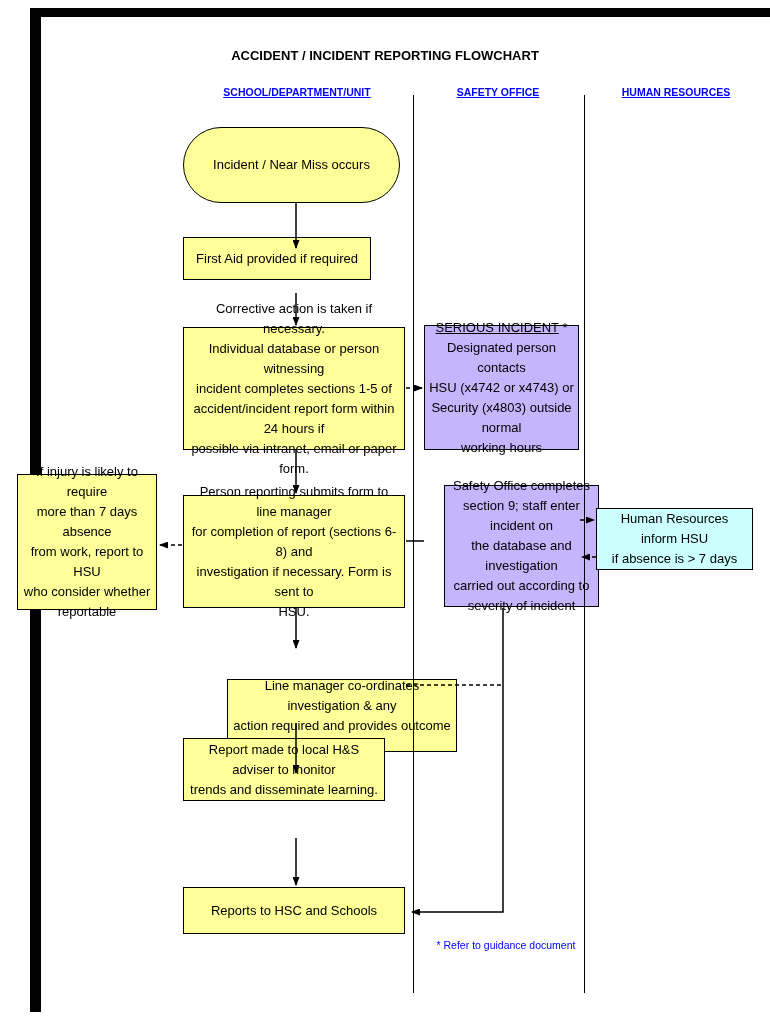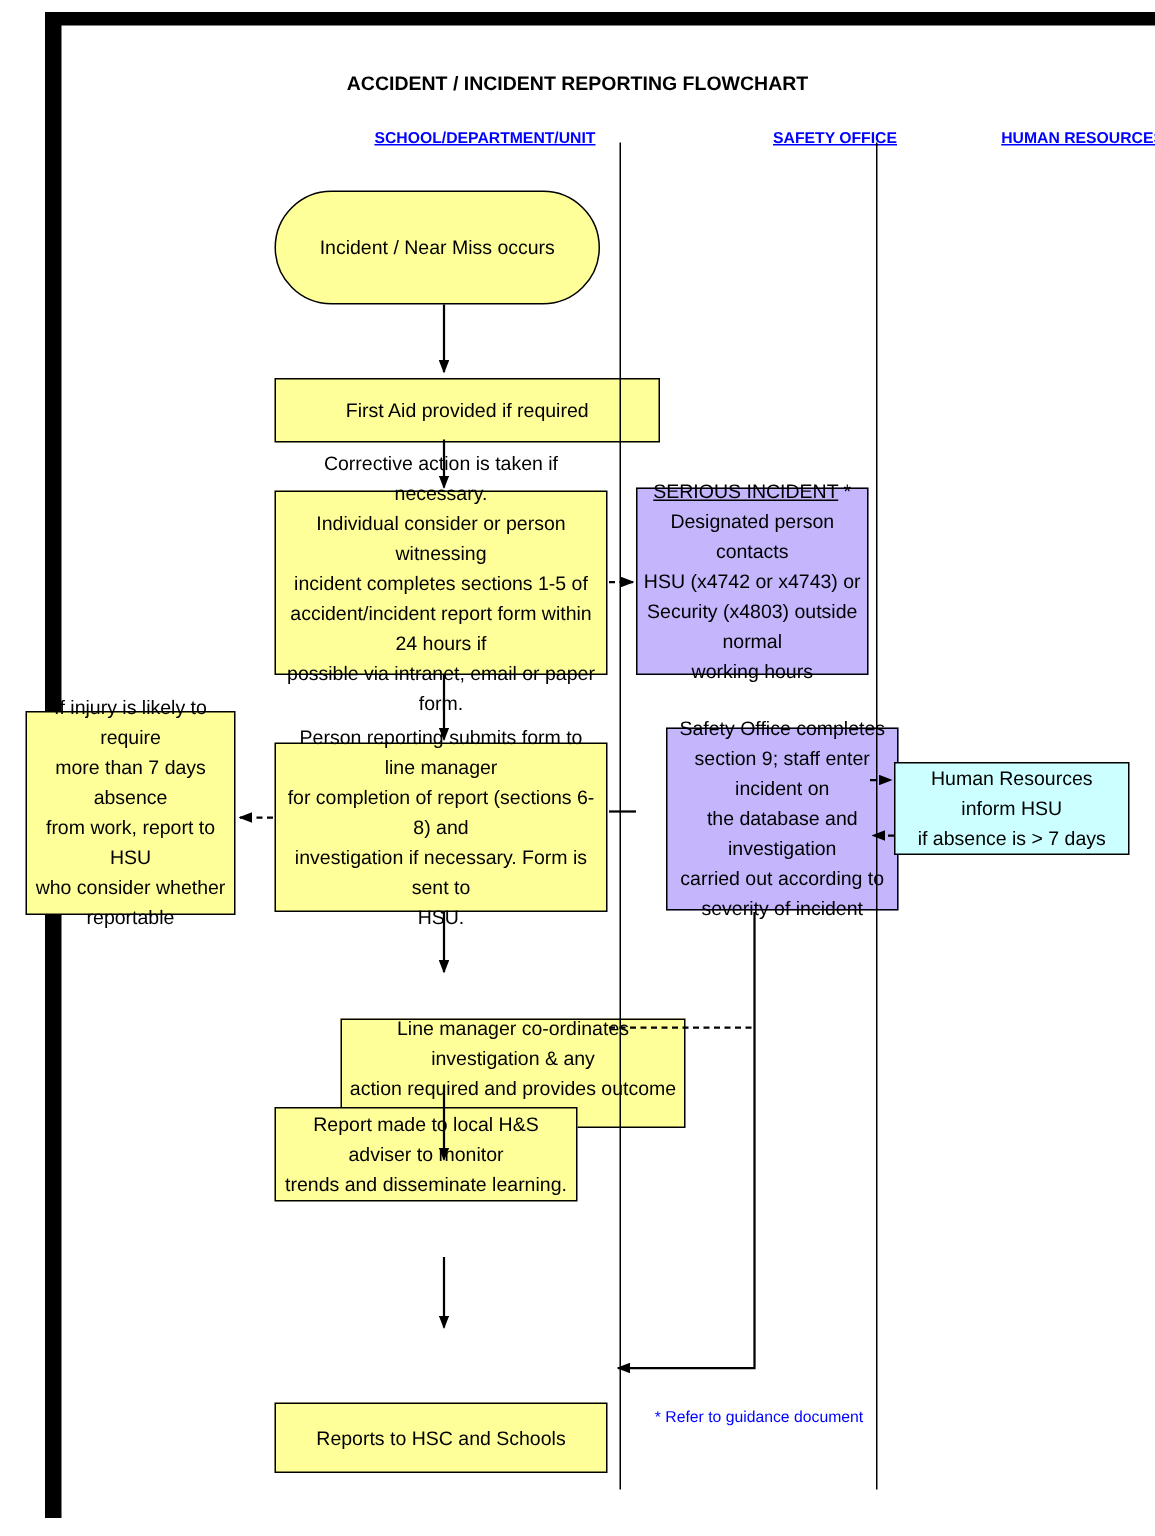--- a/index.html
+++ b/index.html
@@ -11,50 +11,50 @@
   
   .edge-bar{position:absolute;background:#000;z-index:0;}
   #edge-top{left:30px;top:8px;width:740px;height:9px;}
   #edge-left{left:30px;top:8px;width:11px;height:1004px;}
 
   .title{
     position:absolute;left:0;top:48px;width:770px;text-align:center;
     font-size:13px;font-weight:bold;letter-spacing:0px;z-index:1;
   }
   .col-header{
-    position:absolute;top:86px;width:200px;text-align:right;
+    position:absolute;top:86px;width:200px;text-align:center;
     font-size:10.5px;font-weight:bold;color:#0000FF;
     text-decoration:underline;z-index:1;
   }
   #hdr-school{left:197px;}
   #hdr-safety{left:398px;}
   #hdr-hr{left:576px;}
 
   .node{
     position:absolute;z-index:1;border:1.5px solid #000;
     display:flex;flex-direction:column;justify-content:center;
     text-align:center;font-size:13px;line-height:20px;
     box-sizing:border-box;padding:19px 4px;
   }
   .yellow{background:#FFFF99;}
   .green{background:#c4b5fd;}
   .cyan{background:#CCFFFF;align-items:center;}
   .stadium{border-radius:38px;}
 
   #n-incident{left:183px;top:127px;width:217px;height:76px;}
-  #n-firstaid{left:183px;top:252px;width:257px;height:43px;}
+  #n-firstaid{left:183px;top:237px;width:188px;height:43px;}
   #n-corrective{left:183px;top:327px;width:222px;height:123px;}
   #n-serious{left:424px;top:325px;width:155px;height:125px;}
   #n-injury{left:17px;top:474px;width:140px;height:136px;}
   #n-person{left:183px;top:495px;width:222px;height:113px;}
   #n-safety{left:424px;top:485px;width:155px;height:122px;margin-left:20px;}
   #n-hr{left:596px;top:508px;width:157px;height:62px;}
   #n-linemgr{left:183px;top:679px;width:230px;height:73px;margin-left:44px;}
   #n-adviser{left:183px;top:738px;width:202px;height:63px;}
-  #n-hsc{left:183px;top:887px;width:222px;height:47px;margin-top:48px;}
+  #n-hsc{left:183px;top:887px;width:222px;height:47px;}
 
   .underline{text-decoration:underline;}
   .footnote{
     position:absolute;left:406px;top:939px;width:200px;text-align:center;
     font-size:10.5px;color:#0000FF;z-index:1;
   }
   #wires{position:absolute;left:0;top:0;z-index:2;pointer-events:none;}
 </style>
 </head>
 <body>
@@ -73,21 +73,21 @@
   <div id="n-incident" class="node yellow stadium">
     <div>Incident / Near Miss occurs</div>
   </div>
 
   <div id="n-firstaid" class="node yellow">
     <div>First Aid provided if required</div>
   </div>
 
   <div id="n-corrective" class="node yellow">
     <div>Corrective action is taken if necessary.</div>
-    <div>Individual consider or person witnessing</div>
+    <div>Individual database or person witnessing</div>
     <div>incident completes sections 1-5 of</div>
     <div>accident/incident report form within 24 hours if</div>
     <div>possible via intranet, email or paper form.</div>
   </div>
 
   <div id="n-serious" class="node green">
     <div><span class="underline">SERIOUS INCIDENT</span><span> *</span></div>
     <div>Designated person contacts</div>
     <div>HSU (x4742 or x4743) or</div>
     <div>Security (x4803) outside normal</div>

